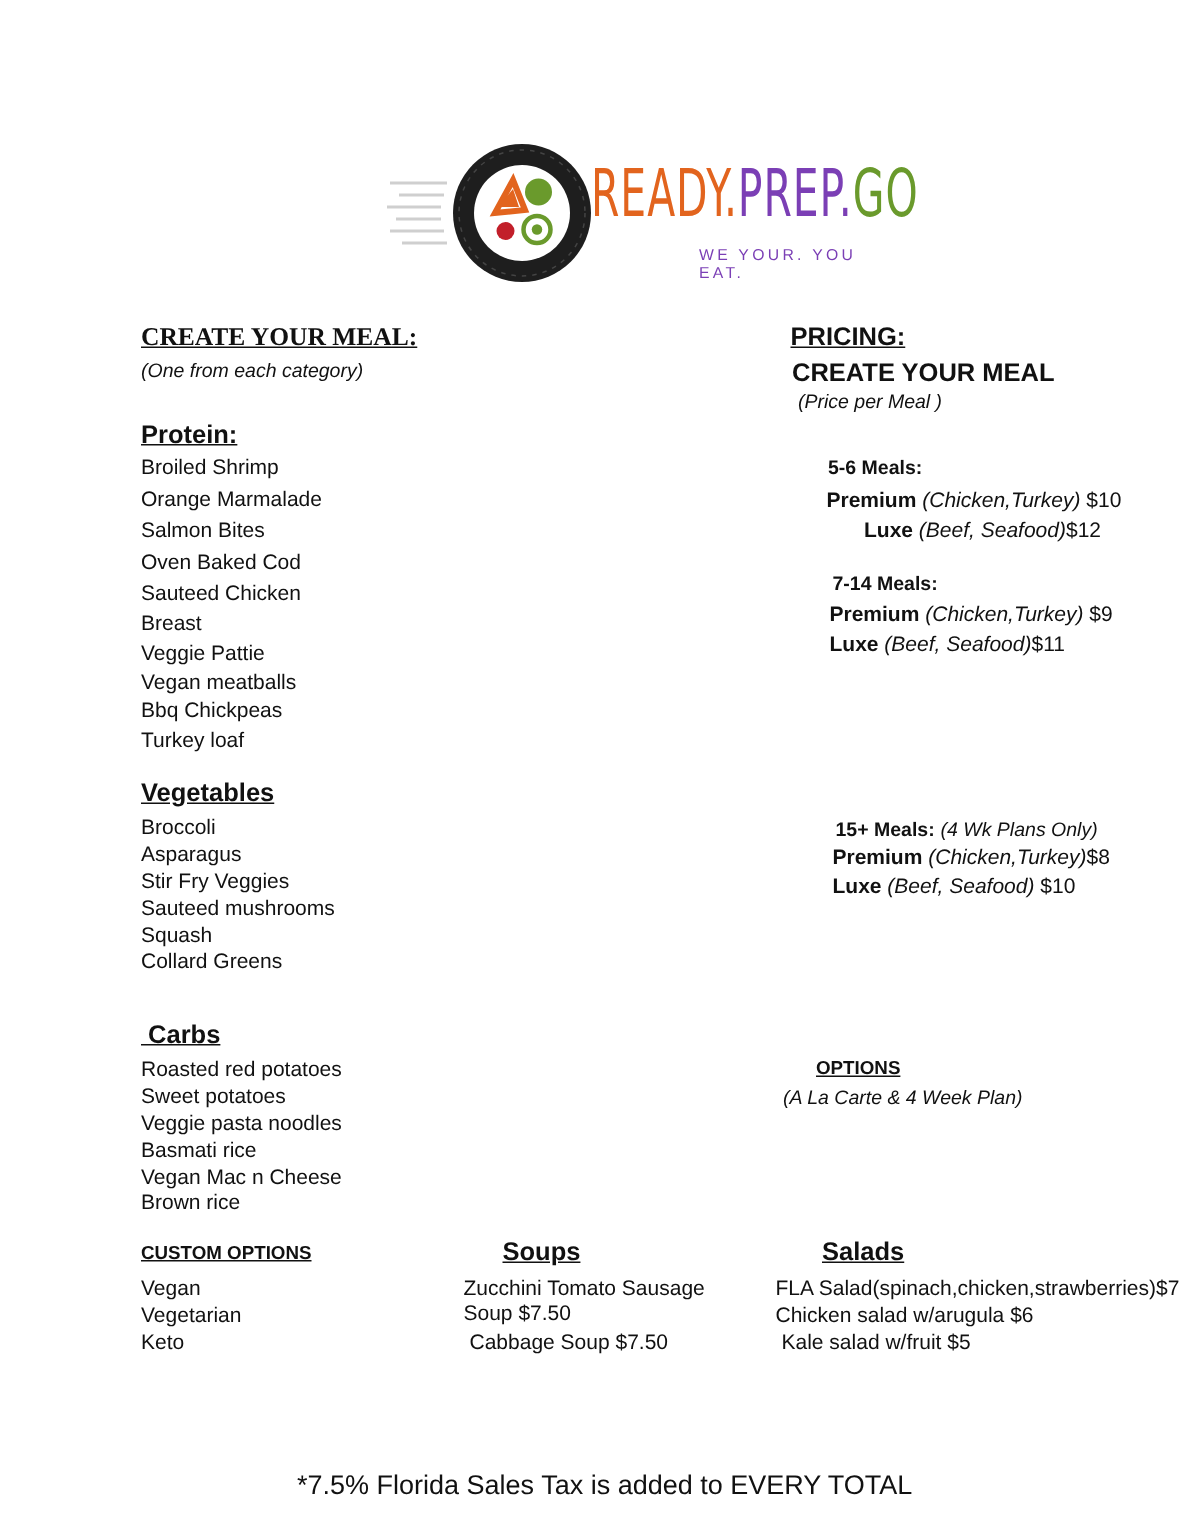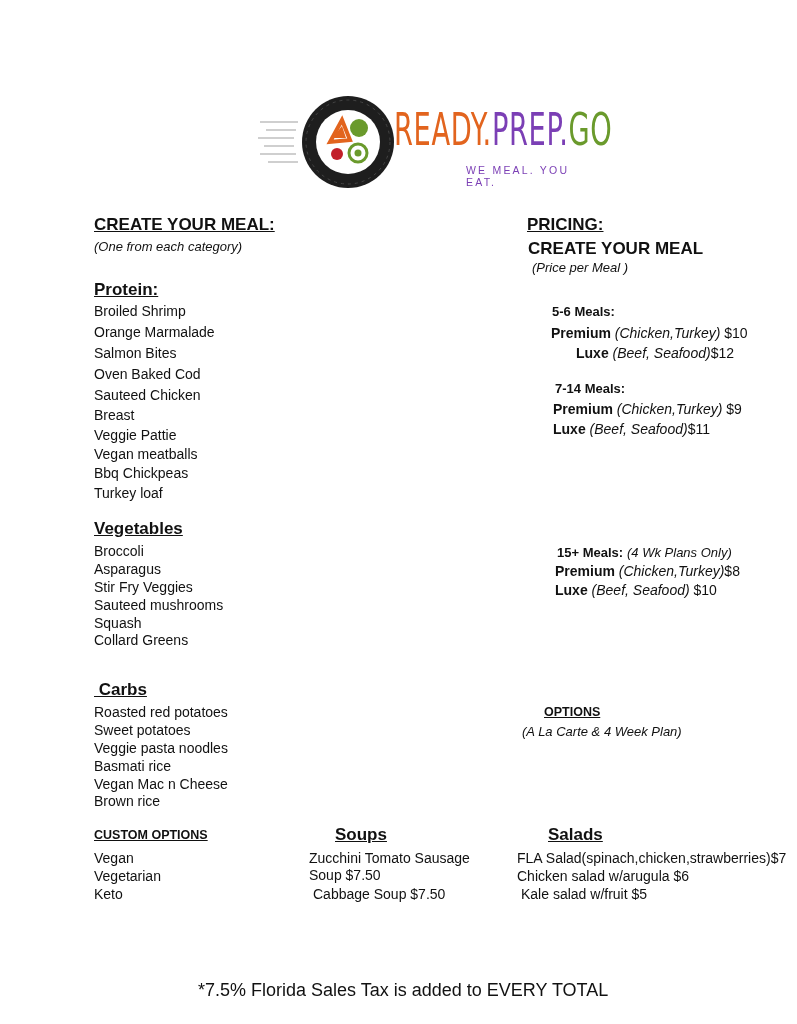--- a/index.html
+++ b/index.html
@@ -42,24 +42,24 @@
     <path d="M72 50 L84 28 L92 48 Z" fill="none" stroke="#e2641e" stroke-width="4"></path>
     <path d="M74 46 L84 34 L88 46 Z" fill="#e2641e"></path>
     <ellipse cx="101" cy="36" rx="9" ry="9" fill="#6a9a2c"></ellipse>
     <circle cx="79" cy="62" r="6" fill="#c21f2a"></circle>
     <circle cx="100" cy="61" r="9" fill="none" stroke="#6a9a2c" stroke-width="3"></circle>
     <circle cx="100" cy="61" r="3.5" fill="#6a9a2c"></circle>
   </svg>
   <div class="logo-text">
     <span style="color:#e2641e">READY.</span><span style="color:#7b3fb5">PREP.</span><span style="color:#6a9a2c">GO</span>
   </div>
-  <div class="logo-tag">WE MEAL. YOU EAT.</div>
+  <div class="logo-tag">WE YOUR. YOU EAT.</div>
 </div>
 
-<div class="abs h1" style="left:94px;top:215px;">CREATE YOUR MEAL: </div>
+<div class="abs h1" style="left:94px;top:215px;font-family:Liberation Serif, serif;">CREATE YOUR MEAL: </div>
 <div class="abs it" style="left:94px;top:239px;">(One from each category)</div>
 
 <div class="abs h2" style="left:94px;top:280px;">Protein:</div>
 <div class="abs list item" style="left:94px;top:302px;">
   <div style="height:21px">Broiled Shrimp</div>
   <div style="height:21px">Orange Marmalade</div>
   <div style="height:21px">Salmon Bites</div>
   <div style="height:21px">Oven Baked Cod</div>
   <div style="height:20px">Sauteed Chicken</div>
   <div style="height:20px">Breast</div>

